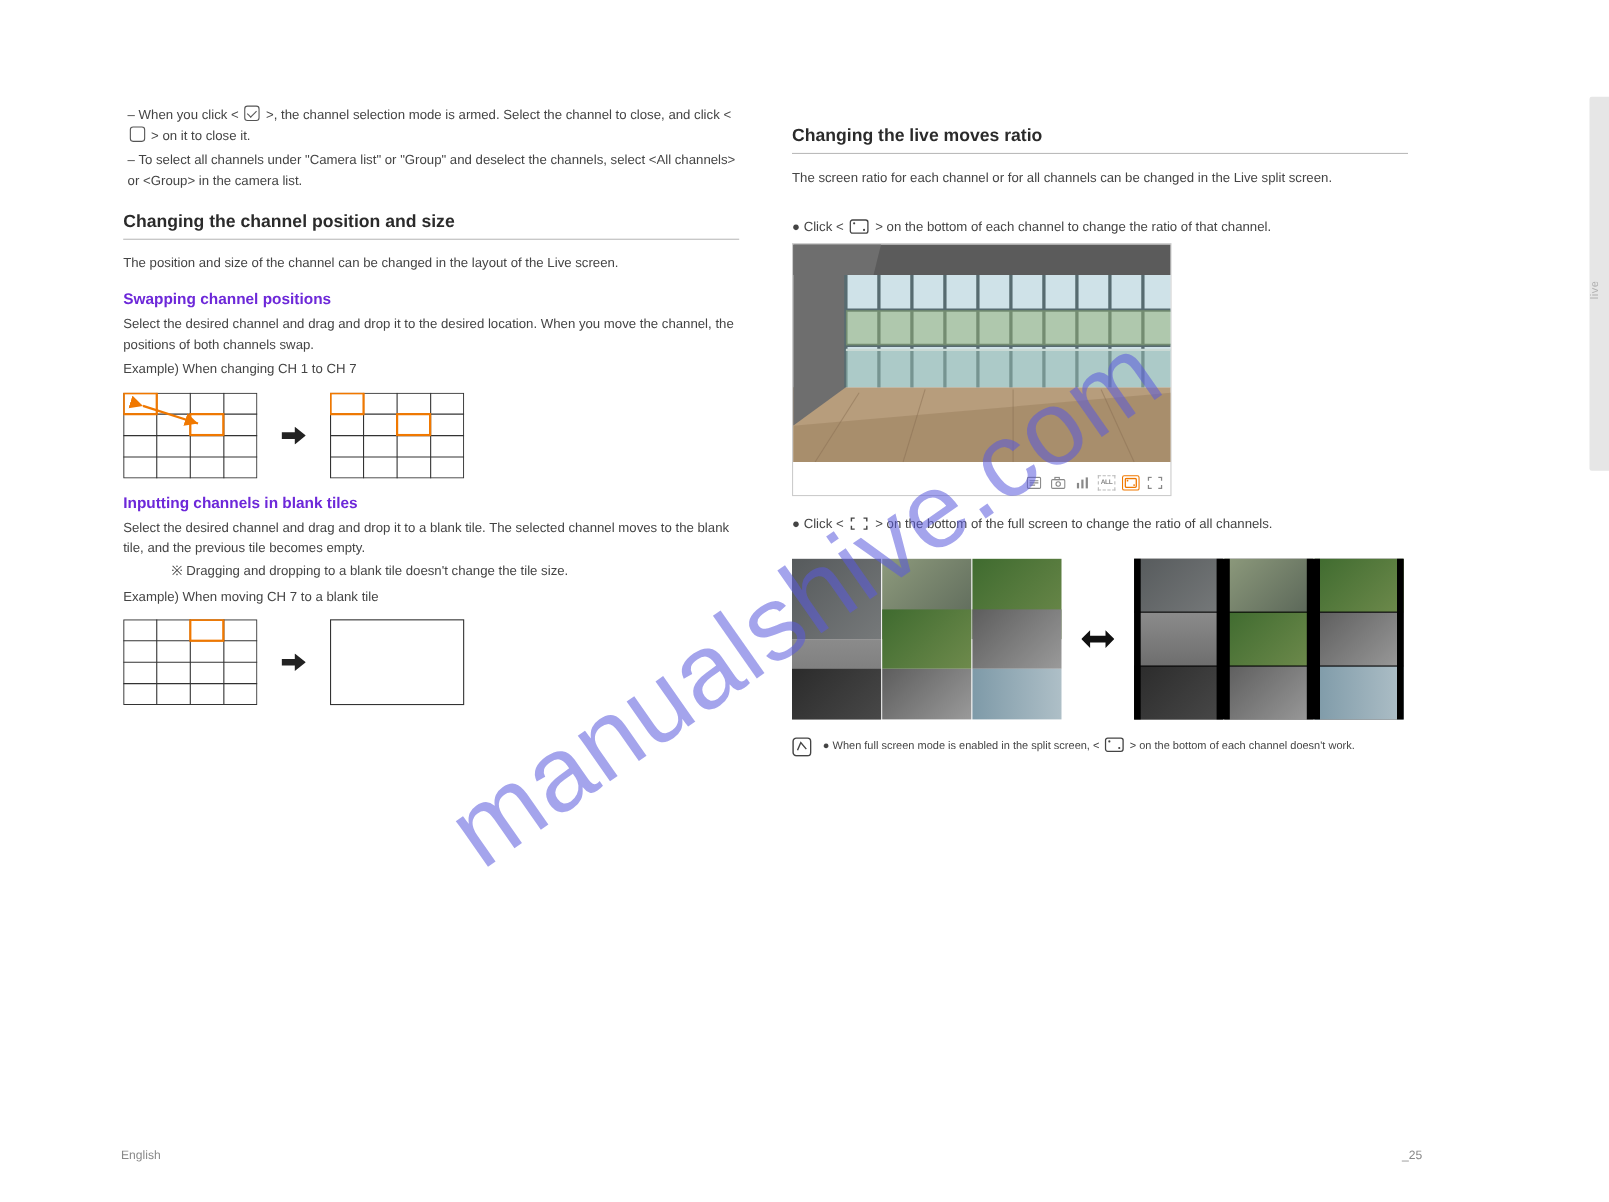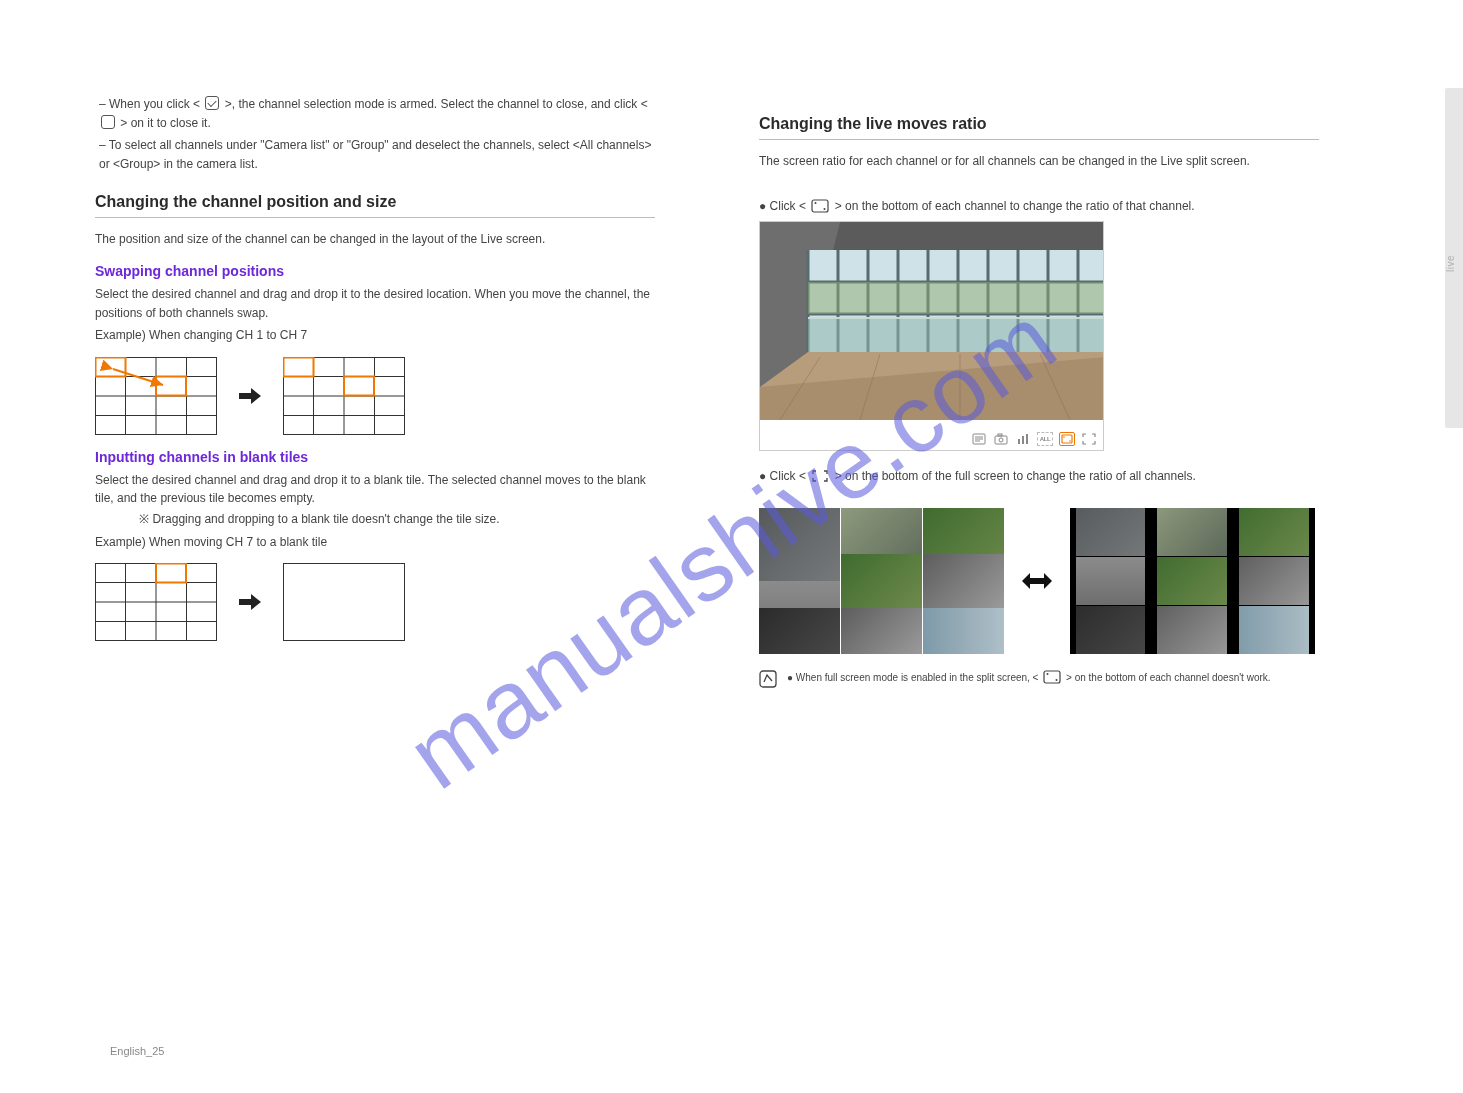--- a/index.html
+++ b/index.html
@@ -7,25 +7,25 @@
     width: 1463px;
     height: 1093px;
     background: #fff;
     font-family: Arial, Helvetica, sans-serif;
     color: #3a3a3a;
     position: relative;
     overflow: hidden;
   }
   .page {
     position: absolute;
-    left: 95px;
+    left: 112px;
     top: 95px;
     width: 1260px;
     display: flex;
-    gap: 104px;
+    gap: 48px;
   }
   .col {
     width: 560px;
     position: relative;
   }
   .col-right { width: 560px; }
   .side-tab {
     position: absolute;
     right: 0;
     top: 88px;
@@ -192,20 +192,21 @@
     letter-spacing: 1px;
     pointer-events: none;
     white-space: nowrap;
   }
   .footer {
     position: absolute;
     bottom: 36px;
     left: 0;
     width: 100%;
     display: flex;
+    justify-content: space-between;
     padding: 0 170px 0 110px;
     font-size: 11px;
     color: #888;
   }
 </style>
 </head>
 <body>
 
 <div class="side-tab">
   <span class="vert">live</span>

